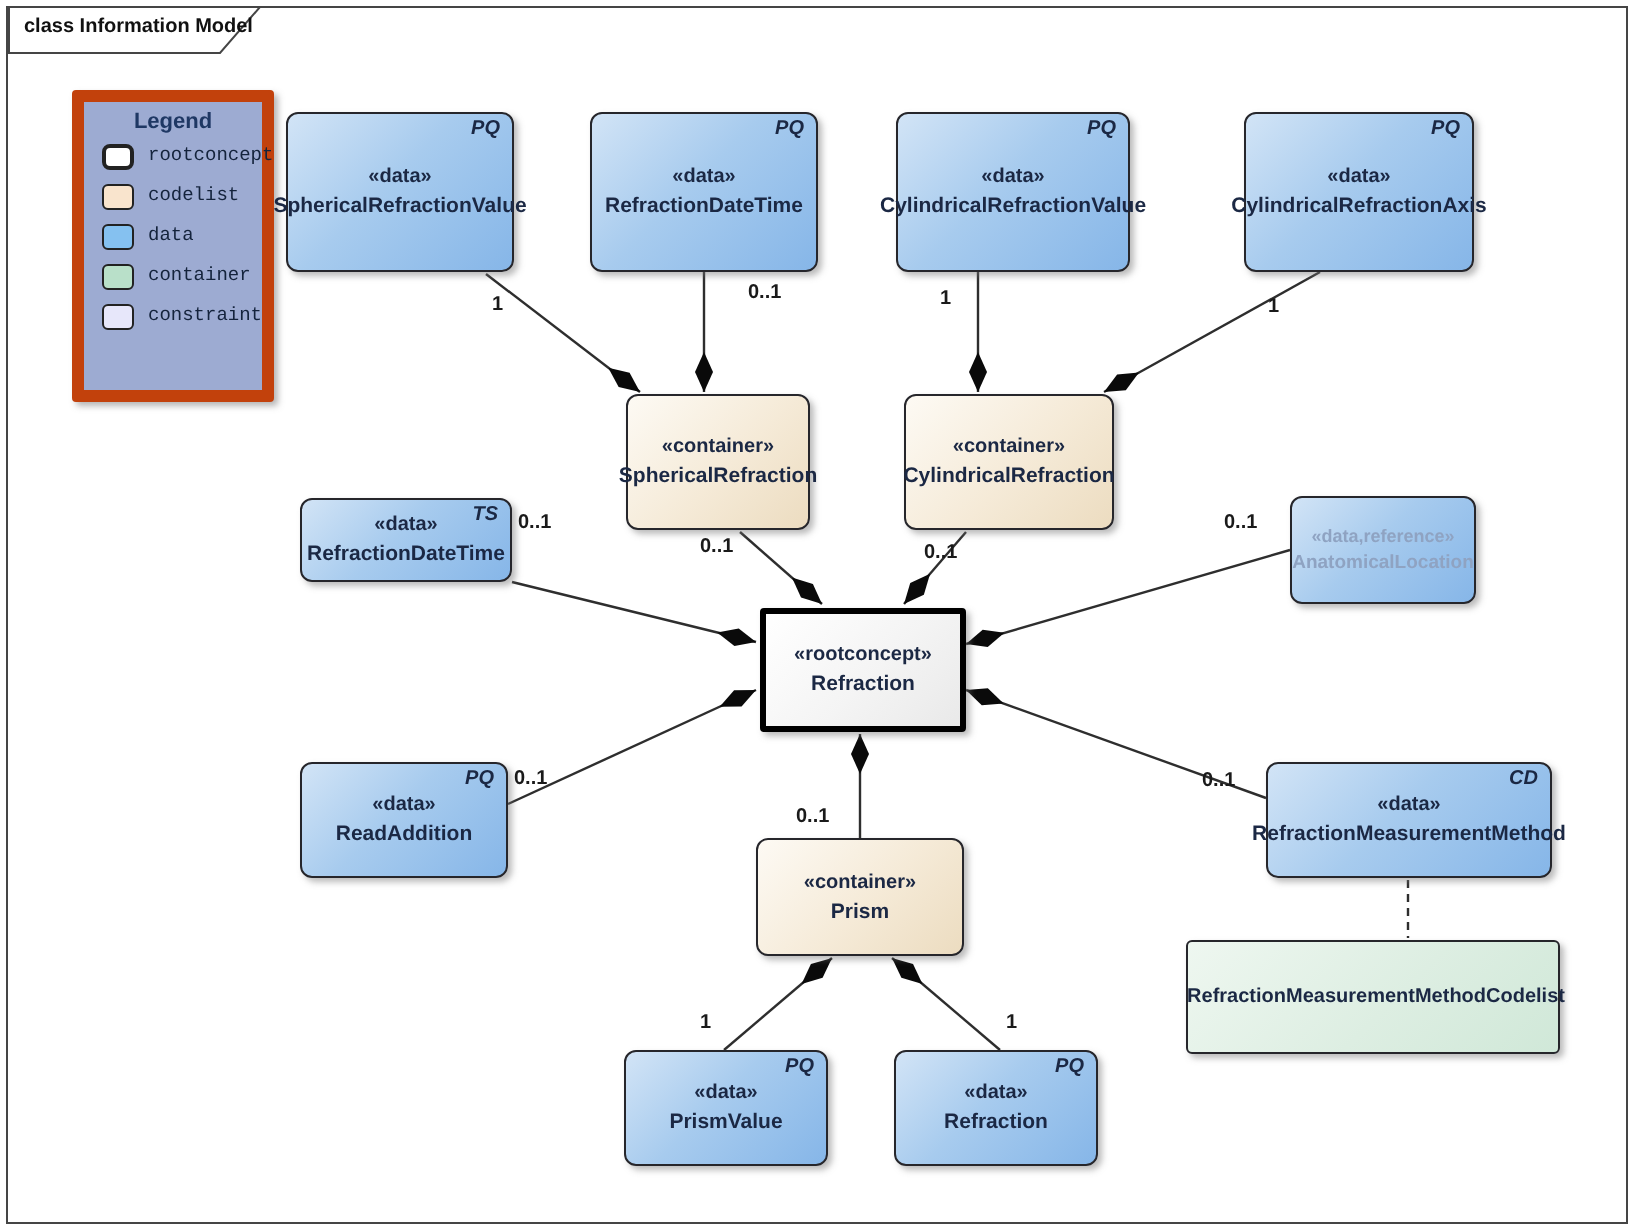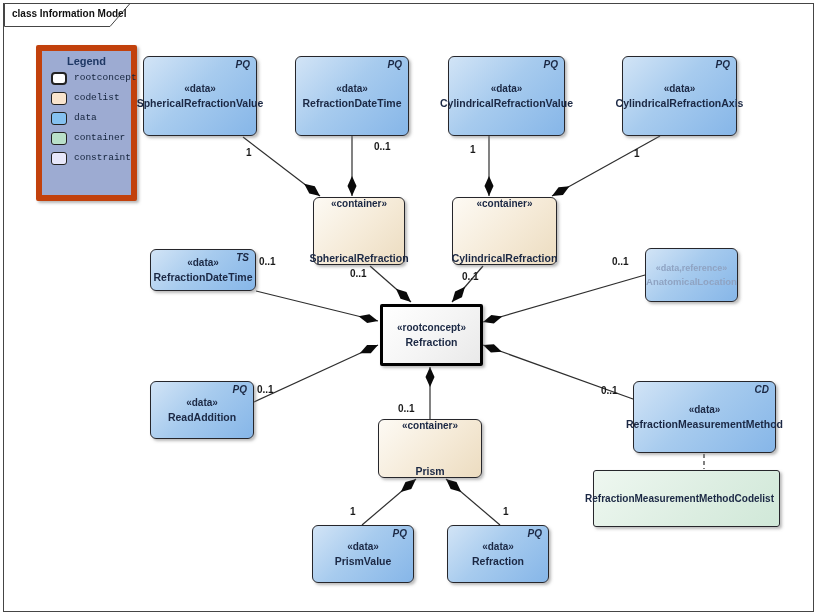--- a/index.html
+++ b/index.html
@@ -33,25 +33,25 @@
   .legend-item span.lbl { font-size:9.5px; color:#14233c; }
   
   .node {
     position:absolute; box-sizing:border-box;
     border:1px solid #26262b; border-radius:6px;
     box-shadow:2px 2px 3px rgba(120,120,120,.5);
     display:flex; flex-direction:column; align-items:center; justify-content:center;
     text-align:center; color:#1b2844;
   }
   .n-data      { background:linear-gradient(135deg,#d2e4f6 0%,#a7cbee 45%,#86b6e8 100%); }
-  .n-container { background:linear-gradient(135deg,#fdfaf4 0%,#f5ead7 55%,#ecdcc0 100%);justify-content:space-between; }
+  .n-container { background:linear-gradient(135deg,#fdfaf4 0%,#f5ead7 55%,#ecdcc0 100%); }
   .n-root      { background:linear-gradient(135deg,#ffffff 0%,#f4f4f4 55%,#e9e9e9 100%);
                  border:3px solid #000; border-radius:2px; }
   .n-codelist  { background:linear-gradient(135deg,#eef7f0 0%,#ddeee2 55%,#d0e8d8 100%);
-                 border-radius:3px; flex-direction:row; justify-content:flex-end;
+                 border-radius:3px; flex-direction:row; justify-content:center;
                  padding-left:8px; gap:5px; }
   .dtype {
     position:absolute; top:2px; right:6px; font-size:10px; font-style:italic;
     font-weight:bold; color:#1b2844;
   }
   .stereo { font-size:10px; font-weight:bold; }
   .nname  { font-size:10.5px; font-weight:bold; margin-top:3px; }
   .n-ref .stereo, .n-ref .nname { color:#8fa3c2; }
   .n-codelist .nname { margin-top:0; }
   
@@ -162,21 +162,21 @@
   <div class="node n-data n-ref" style="left:645px;top:248px;width:93px;height:54px">
     <span class="stereo" style="font-size:9px">«data,reference»</span>
     <span class="nname" style="font-size:9.5px">AnatomicalLocation</span>
   </div>
 
   <div class="node n-data" style="left:150px;top:381px;width:104px;height:58px">
     <span class="dtype">PQ</span>
     <span class="stereo">«data»</span>
     <span class="nname">ReadAddition</span>
   </div>
-  <div class="node n-data" style="left:633px;top:381px;width:143px;height:72px">
+  <div class="node n-data" style="left:633px;top:381px;width:143px;height:58px">
     <span class="dtype">CD</span>
     <span class="stereo">«data»</span>
     <span class="nname">RefractionMeasurementMethod</span>
   </div>
   <div class="node n-container" style="left:378px;top:419px;width:104px;height:59px">
     <span class="stereo">«container»</span>
     <span class="nname">Prism</span>
   </div>
 
   <div class="node n-codelist" style="left:593px;top:470px;width:187px;height:57px">

